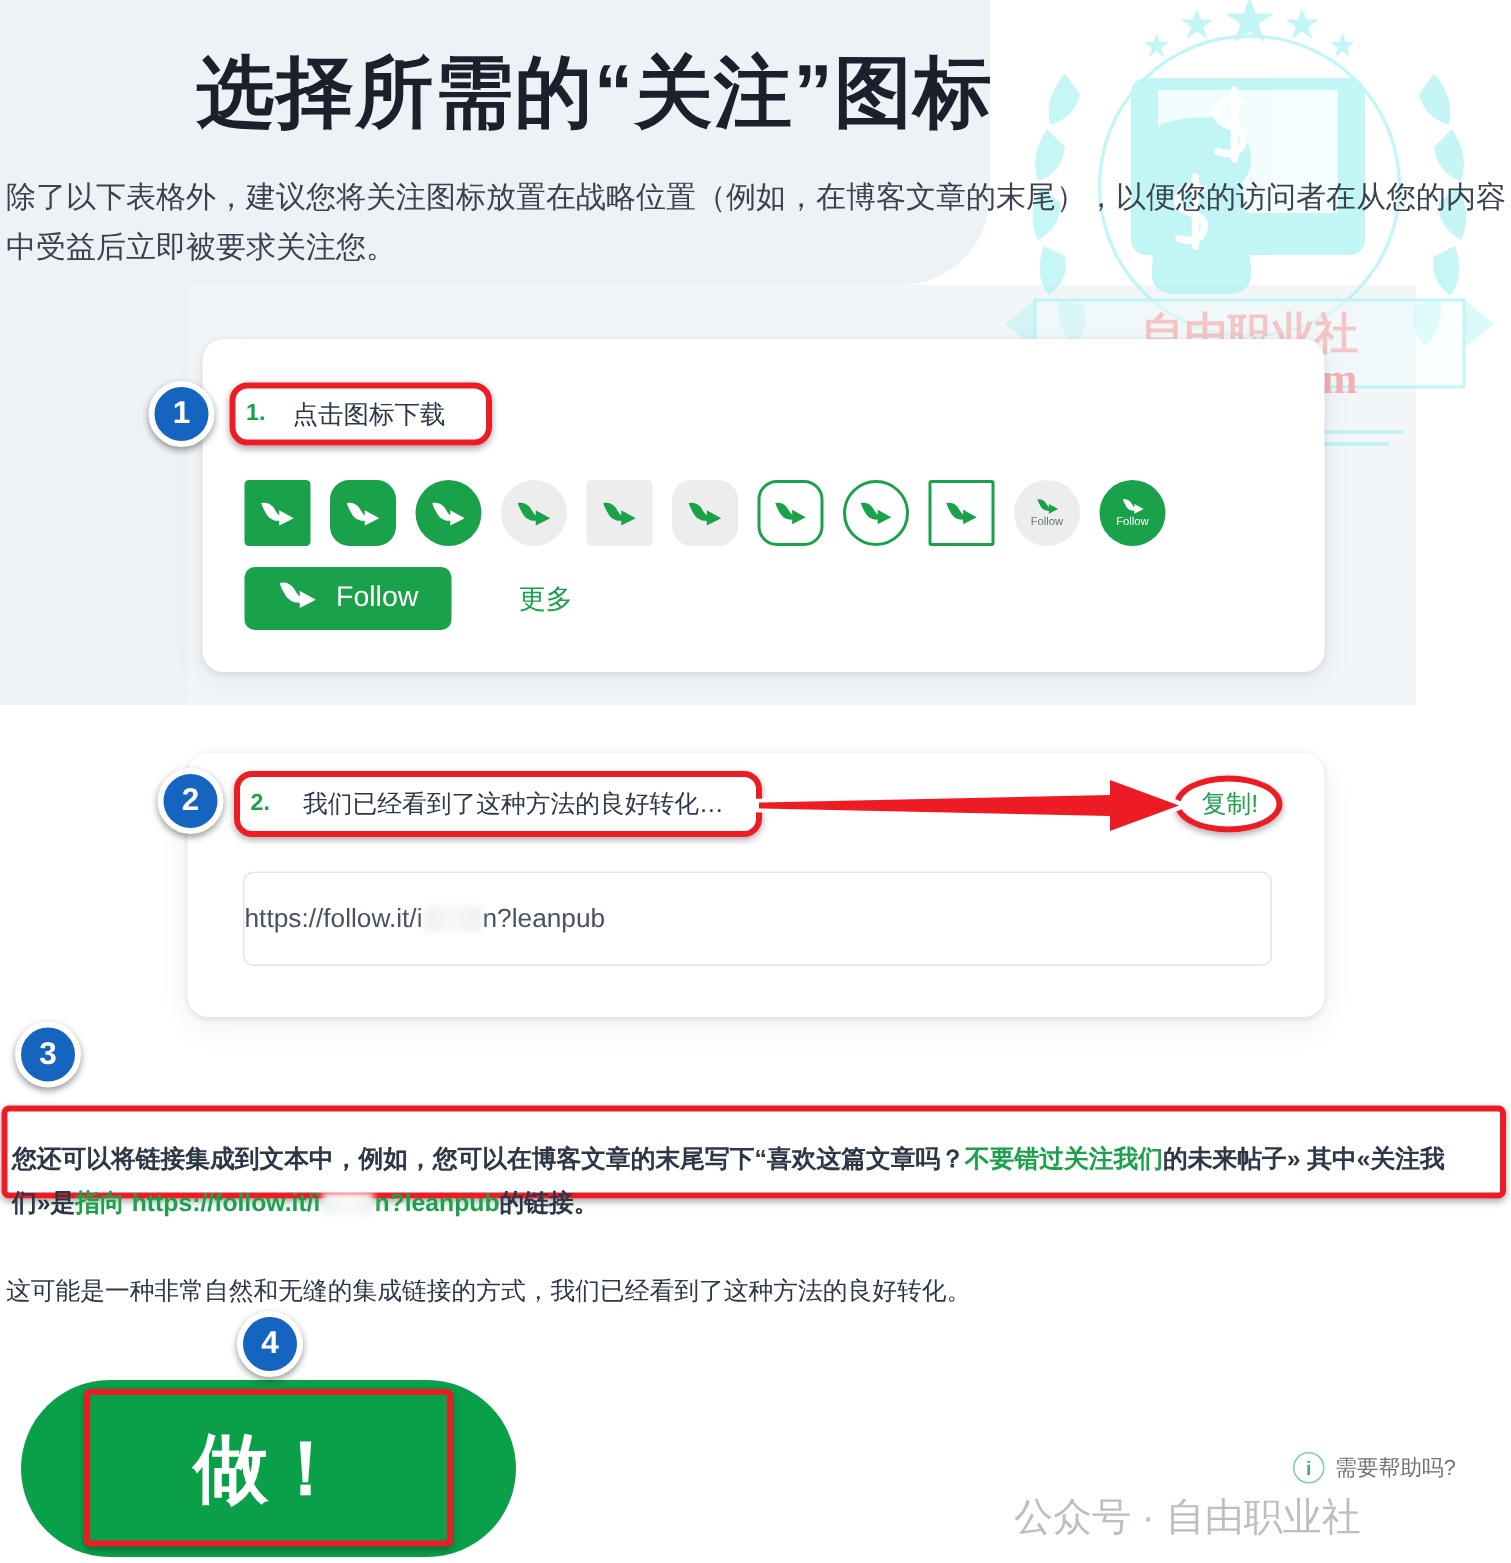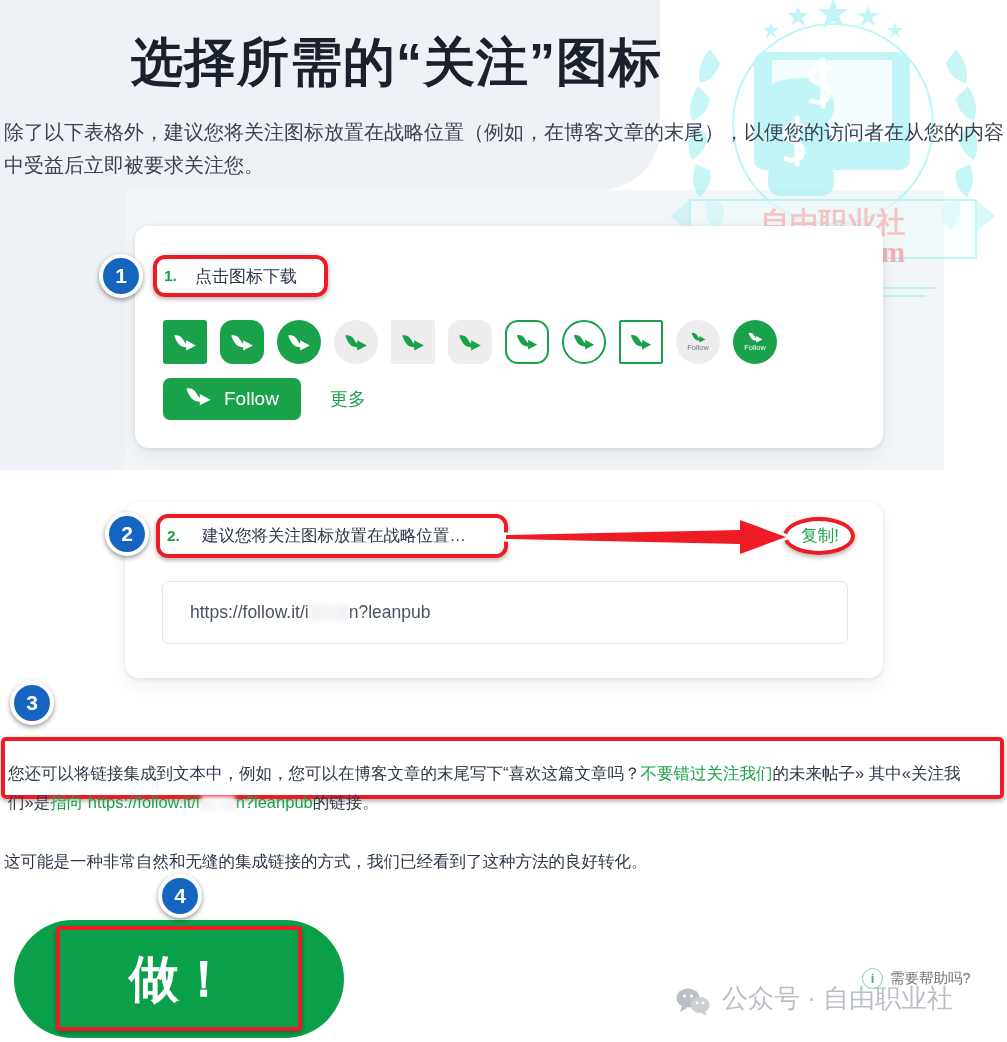--- a/index.html
+++ b/index.html
@@ -116,51 +116,51 @@
   
   #btn-row{
     position:absolute; left:163px; top:378px; height:42px;
     display:flex; align-items:center; gap:22px; z-index:5;
   }
   .fbtn{
     height:42px; background:#1aa24a; border-radius:7px; border:none;
     display:flex; align-items:center; gap:12px; padding:0 22px;
     color:#fff; font-size:19px; cursor:pointer;
   }
-  #more-link{ color:#1aa24a; font-size:18px; margin-left:7px; cursor:pointer; }
+  #more-link{ color:#1aa24a; font-size:18px; margin-left:23px; cursor:pointer; }
 
   
   #step2-heading{
     position:absolute; left:167px; top:523px; height:26px;
     display:flex; align-items:center; gap:22px; z-index:21;
   }
   #step2-num{ color:#1aa24a; font-size:15.5px; font-weight:700; }
   #step2-text{ color:#2d3748; font-size:16.5px; }
   #copy-label{
     position:absolute; left:793px; top:525px; width:54px; text-align:center;
     color:#1aa24a; font-size:16.5px; z-index:21; cursor:pointer;
   }
   #red-arrow{ position:absolute; left:502px; top:508px; width:290px; height:58px; z-index:22; }
 
   #url-field{
     position:absolute; left:162px; top:581px; width:686px; height:63px;
     background:#ffffff; border:1px solid #e2e6ea; border-radius:7px;
-    display:flex; align-items:center; padding-left:27px;
+    display:flex; align-items:center; 
     font-size:17.5px; color:#4a5260;
   }
   #url-blur{
     display:inline-block; width:38px; height:17px; vertical-align:middle;
     background:linear-gradient(90deg,#f0f1f3,#f7f7f8,#eef0f2);
     filter:blur(2px); margin:0 1px;
   }
 
   
   #step3-text{
     position:absolute; left:8px; top:742px; width:992px;
-    font-size:16.5px; line-height:29px; color:#2d3748; z-index:21;
+    font-size:16.5px; line-height:29px; color:#2d3748; z-index:21;font-weight:bold;
   }
   .g{ color:#1aa24a; }
   #url-blur2{
     display:inline-block; width:34px; height:15px; vertical-align:middle;
     background:linear-gradient(90deg,#f1f2f4,#fafafa,#eef0f2);
     filter:blur(2px); margin:0 1px;
   }
 
   #closing-paragraph{
     position:absolute; left:4px; top:830px; width:900px;
@@ -183,22 +183,22 @@
   }
   #help-icon{
     width:21px; height:21px; border-radius:50%; border:1.6px solid #7fd0a8;
     color:#4aa97c; font-size:13px; font-weight:700; display:flex;
     align-items:center; justify-content:center; background:rgba(255,255,255,.5);
   }
   #help-text{ color:#737373; font-size:14.5px; white-space:nowrap; }
 
   #wechat-watermark{
     position:absolute; left:676px; top:982px; height:34px;
-    display:flex; align-items:flex-end; gap:12px;
-    color:#b6bcc2; font-size:26px; opacity:.95;
+    display:flex; align-items:center; gap:12px;
+    color:#b6bcc2; font-size:26px; opacity:.95;flex-direction:column;
   }
 </style>
 </head>
 <body>
 
 <div id="bg-panel-right"></div>
 <div id="bg-panel-top"></div>
 <div id="bg-panel-mid"></div>
 <div id="bg-white-wash"></div>
 
@@ -344,21 +344,21 @@
 </div>
 
 <div id="card-step2" class="card"></div>
 
 <div id="badge-2" class="step-badge">2</div>
 <div id="redbox-step2" class="redbox"></div>
 <div id="redbox-copy" class="redbox"></div>
 
 <div id="step2-heading">
   <span id="step2-num">2.</span>
-  <span id="step2-text">建议您将关注图标放置在战略位置…</span>
+  <span id="step2-text">我们已经看到了这种方法的良好转化…</span>
 </div>
 
 <svg id="red-arrow" viewBox="0 0 290 58">
   <g stroke="#ffffff" stroke-width="3" fill="#ffffff">
     <polygon points="2,26 236,20 236,8 288,29 236,50 236,38 2,32"></polygon>
   </g>
   <polygon points="4,27 238,22 238,12 284,29 238,46 238,36 4,31" fill="#ed1c24"></polygon>
 </svg>
 
 <div id="copy-label">复制!</div>

